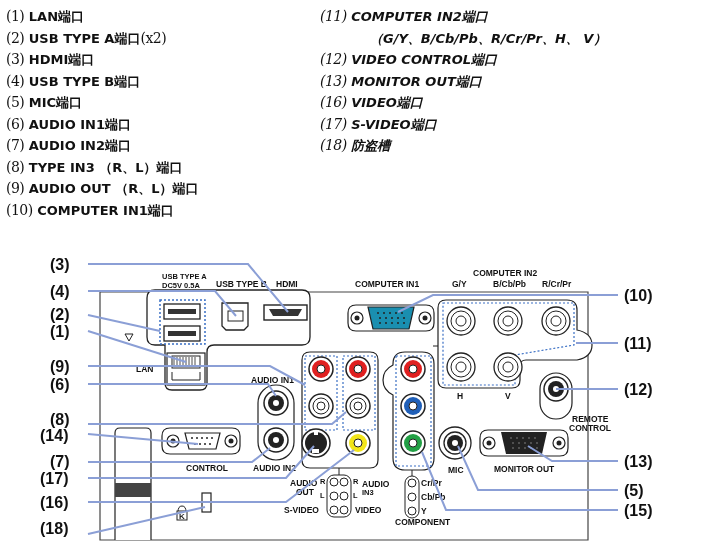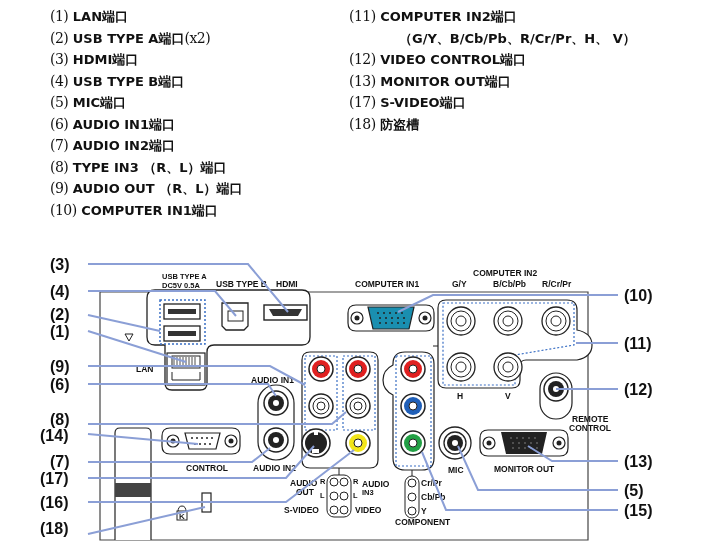--- a/index.html
+++ b/index.html
@@ -1,22 +1,22 @@
 <!DOCTYPE html>
 <html><head>
 <meta charset="utf-8">
 <style>
   html, body { margin:0; padding:0; background:#ffffff; }
   body { width:705px; height:543px; position:relative; overflow:hidden; font-family:"DejaVu Sans", sans-serif; color:#111; }
   .legend { position:absolute; font-size:14px; line-height:21.5px; }
-  .legend .row { white-space:nowrap;margin-left:44px; }
+  .legend .row { white-space:nowrap; }
   .legend .num { font-family:"DejaVu Serif", serif; font-size:14px; letter-spacing:-0.5px; }
   .legend .lbl { font-weight:bold; font-size:13px; }
   #legend-left { left:6px; top:6px; }
-  #legend-right { left:305px; top:6px; }
+  #legend-right { left:320px; top:6px;font-style:italic; }
   .legend .sub { padding-left:50px; }
   svg#panel { position:absolute; left:0; top:0; }
   .callout { font-family:"Liberation Sans", sans-serif; font-size:16px; font-weight:bold; fill:#111; }
   .plab { font-family:"Liberation Sans", sans-serif; font-size:8.5px; font-weight:bold; fill:#111; }
   .plab-s { font-family:"Liberation Sans", sans-serif; font-size:7.5px; font-weight:bold; fill:#111; }
 </style>
 </head>
 <body>
 
 <div id="legend-left" class="legend">
@@ -30,20 +30,21 @@
   <div class="row"><span class="num">(8)</span> <span class="lbl">TYPE IN3 （R、L）端口</span></div>
   <div class="row"><span class="num">(9)</span> <span class="lbl">AUDIO OUT （R、L）端口</span></div>
   <div class="row"><span class="num">(10)</span> <span class="lbl">COMPUTER IN1端口</span></div>
 </div>
 
 <div id="legend-right" class="legend">
   <div class="row"><span class="num">(11)</span> <span class="lbl">COMPUTER IN2端口</span></div>
   <div class="row sub"><span class="lbl">（G/Y、B/Cb/Pb、R/Cr/Pr、H、 V）</span></div>
   <div class="row"><span class="num">(12)</span> <span class="lbl">VIDEO CONTROL端口</span></div>
   <div class="row"><span class="num">(13)</span> <span class="lbl">MONITOR OUT端口</span></div>
+  <div class="row"><span class="num">(16)</span> <span class="lbl">VIDEO端口</span></div>
   <div class="row"><span class="num">(17)</span> <span class="lbl">S-VIDEO端口</span></div>
   <div class="row"><span class="num">(18)</span> <span class="lbl">防盗槽</span></div>
 </div>
 
 <svg id="panel" width="705" height="543" viewBox="0 0 705 543">
 
   <path d="M100,292 L588,292 L588,540 L100,540 Z" fill="none" stroke="#444" stroke-width="1.2"></path>
 
   <path d="M155,290 Q147,290 147,298 L147,337 Q147,345 155,345 L165,345 L165,383 Q165,390 172,390 L200,390 Q207,390 207,383 L207,352 Q207,345 214,345 L302,345 Q310,345 310,337 L310,298 Q310,290 302,290 Z" fill="#fff" stroke="#222" stroke-width="1.3"></path>
 

